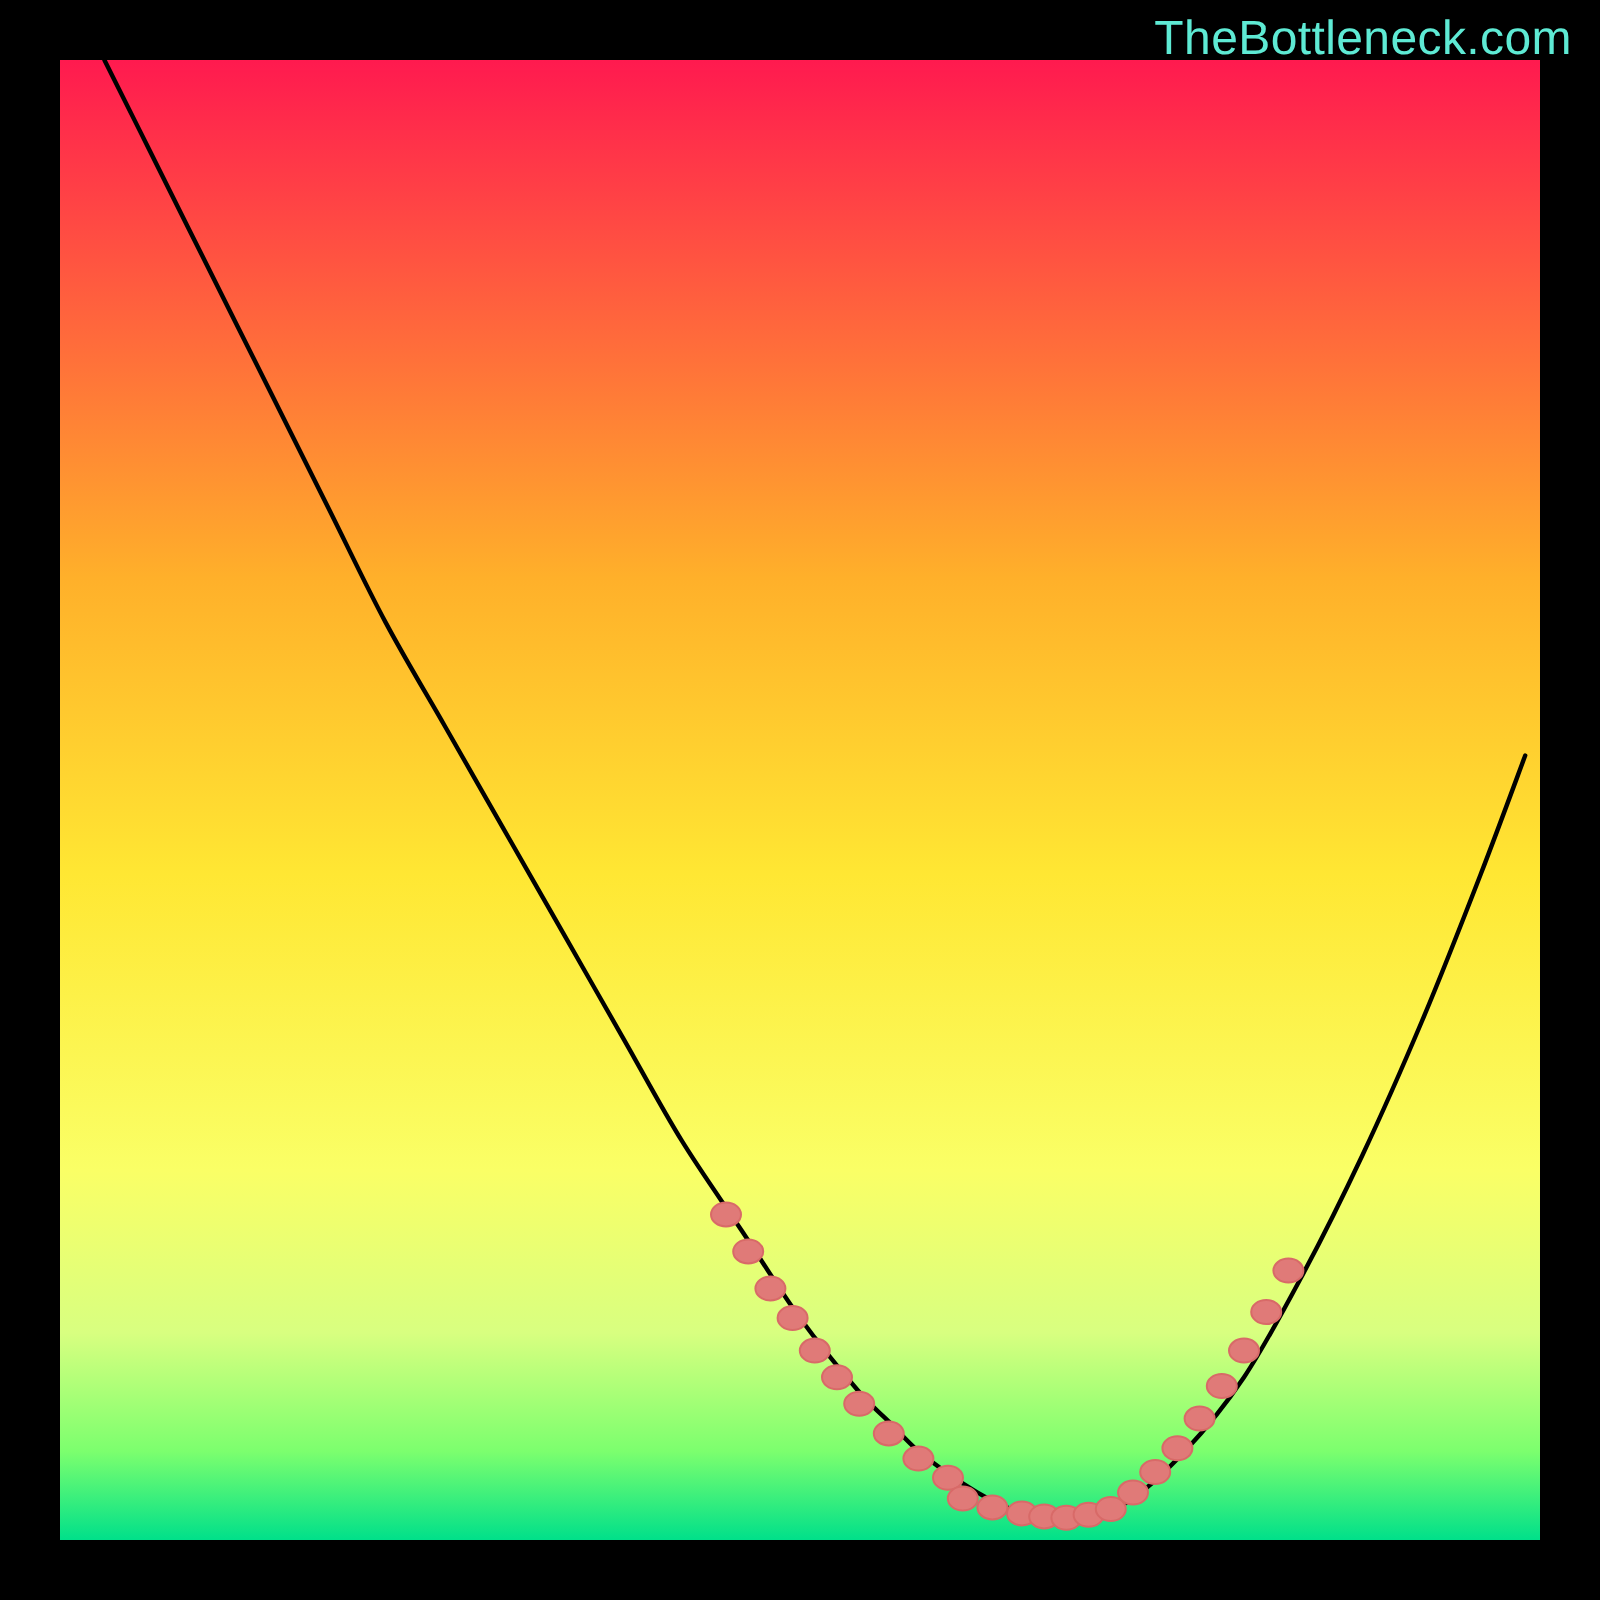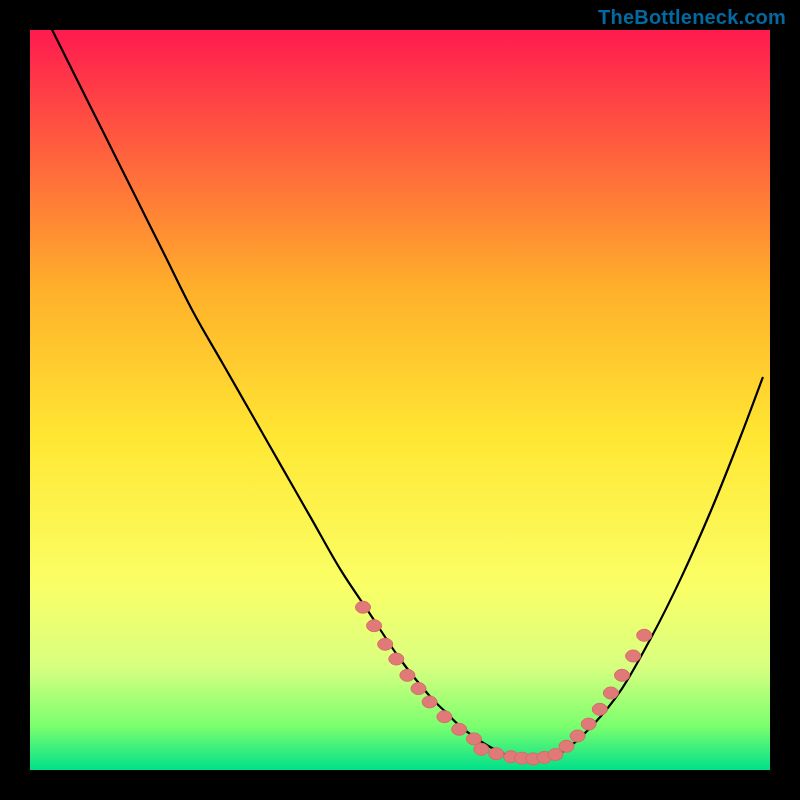--- a/index.html
+++ b/index.html
@@ -8,23 +8,23 @@
     position: relative;
     width: 800px;
     height: 800px;
     background: #000;
   }
   .watermark {
     position: absolute;
     top: 6px;
     right: 14px;
     font-family: Arial, Helvetica, sans-serif;
-    font-size: 20px;
-    font-weight: 700;
-    color: #0369a1;
+    font-size: 24px;
+    font-weight: 400;
+    color: #5eead4;
     letter-spacing: 0.2px;
     user-select: none;
   }
   svg.plot {
     position: absolute;
     left: 0;
     top: 0;
     width: 800px;
     height: 800px;
     display: block;

